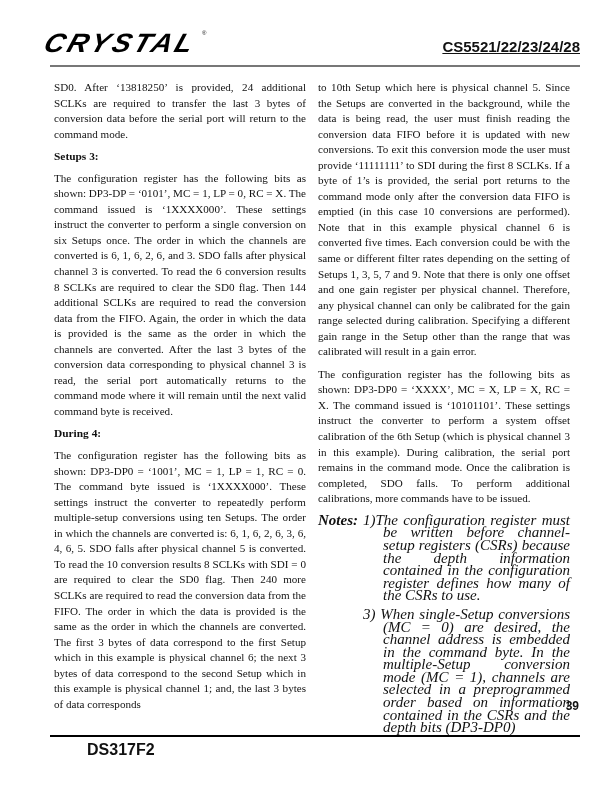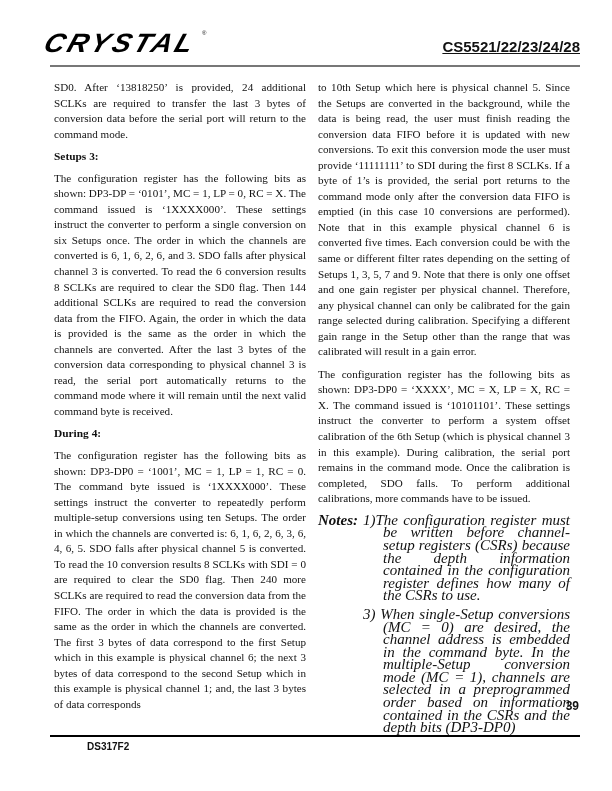--- a/index.html
+++ b/index.html
@@ -19,21 +19,21 @@
            text-align: justify; }
     .col-left { left: 54px; }
     .col-right { left: 318px; }
     .col p { margin: 0 0 7px 0; hyphens: manual; }
     .col h3 { margin: 0 0 6px 0; font-size: 11.4px; font-weight: bold; }
     .notes { font-style: italic; font-size: 15px; line-height: 12.6px; margin-top: 3px; }
     .note { position: relative; padding-left: 65px; margin-bottom: 6px; text-align: justify; text-indent: -20px; }
     .notes-label { position: absolute; left: 0; top: 0; font-weight: bold; text-indent: 0; }
     .rule-bottom { position: absolute; left: 50px; top: 735px; width: 530px; height: 2px; background: #000; }
     .footer-left { position: absolute; left: 52px; top: 741px; font-family: "Liberation Sans", sans-serif;
-                   font-weight: bold; font-size: 10px; padding-left: 35px; }
+                   font-weight: bold; font-size: 16px; padding-left: 35px; }
     .footer-right { position: absolute; right: 33px; top: 699px; font-family: "Liberation Sans", sans-serif;
                     font-weight: bold; font-size: 12px; }
     .watermark { position: absolute; left: 300px; top: 330px; font-size: 34px; color: rgba(0,0,0,0.05);
                  font-family: "DejaVu Sans", sans-serif; letter-spacing: 4px; }
   </style>
 </head>
 <body>
 
 <div class="header">
   <div class="logo">CRYSTAL</div>

